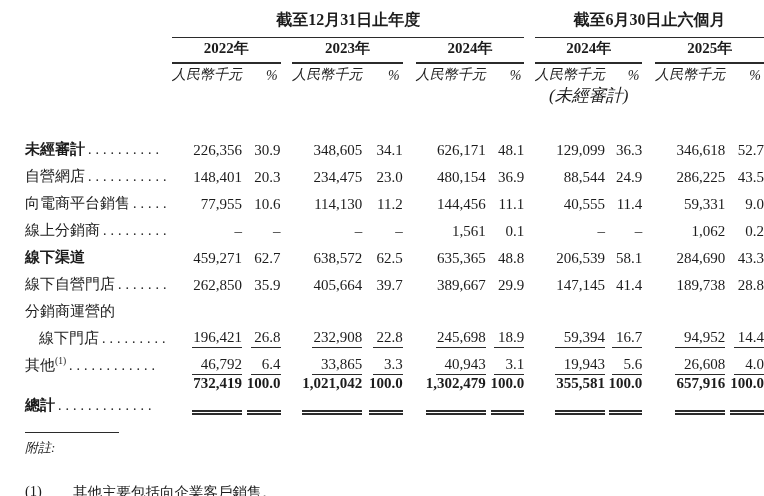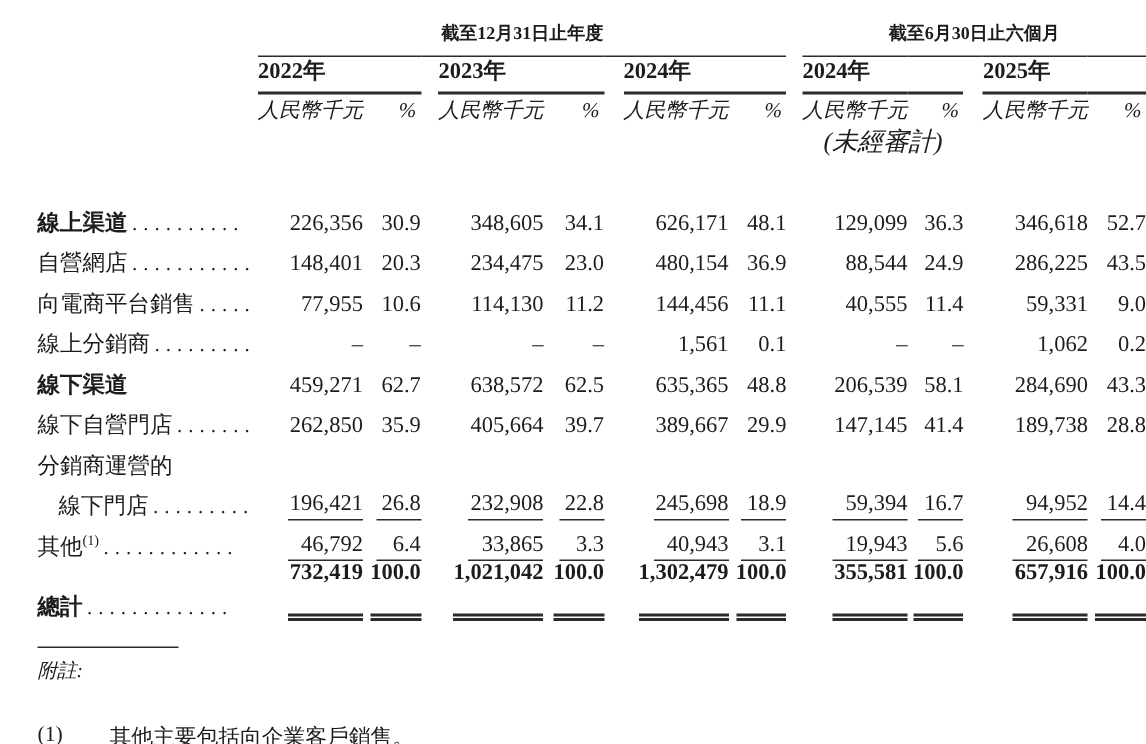--- a/index.html
+++ b/index.html
@@ -11,23 +11,23 @@
     font-family: "Liberation Serif", "DejaVu Serif", serif;
     padding: 10px 0 0 25px;
     overflow: hidden;
     position: relative;
   }
   table { border-collapse: collapse; table-layout: fixed; }
   td { padding: 0; white-space: nowrap; font-size: 15px; vertical-align: bottom; overflow: visible; }
 
   
   .hdr1 td { height: 27px; }
-  .grp { font-weight: bold; text-align: center; border-bottom: 1.5px solid var(--line, #2b2b2b); padding-bottom: 6px; font-size: 12px; }
+  .grp { font-weight: bold; text-align: center; border-bottom: 1.5px solid var(--line, #2b2b2b); padding-bottom: 6px; font-size: 16px; }
   .hdr2 td { height: 25px; }
-  .yr { font-weight: bold; border-bottom: 2px solid var(--line, #2b2b2b); padding-bottom: 4px; }
+  .yr { font-weight: bold; text-align: center; border-bottom: 2px solid var(--line, #2b2b2b); padding-bottom: 4px; }
   .hdr3 td { height: 21px; font-style: italic; font-size: 14px; }
   .unit { text-align: left; }
   .pcth { text-align: right; padding-right: 3px; }
   .hdr4 td { height: 17px; font-style: italic; font-size: 17px; text-align: center; }
 
   
   .spacer td { height: 25px; }
   .brow td { height: 27px; }
   .num { text-align: right; }
   .pct { text-align: right; margin-left: 28px; }
@@ -118,21 +118,21 @@
           <td class="unaud" colspan="2">(未經審計)</td>
           <td></td>
           <td colspan="2"></td>
         </tr>
       </thead>
       <tbody>
         <tr class="spacer">
           <td colspan="15"></td>
         </tr>
         <tr class="brow">
-          <td class="lblcell"><span class="b">線上渠道</span><span class="dots">..........</span></td>
+          <td class="lblcell"><span class="b">未經審計</span><span class="dots">..........</span></td>
           <td class="num"><span class="cs">226,356</span></td>
           <td class="pct"><span class="cs">30.9</span></td>
           <td></td>
           <td class="num"><span class="cs">348,605</span></td>
           <td class="pct"><span class="cs">34.1</span></td>
           <td></td>
           <td class="num"><span class="cs">626,171</span></td>
           <td class="pct"><span class="cs">48.1</span></td>
           <td></td>
           <td class="num"><span class="cs">129,099</span></td>

